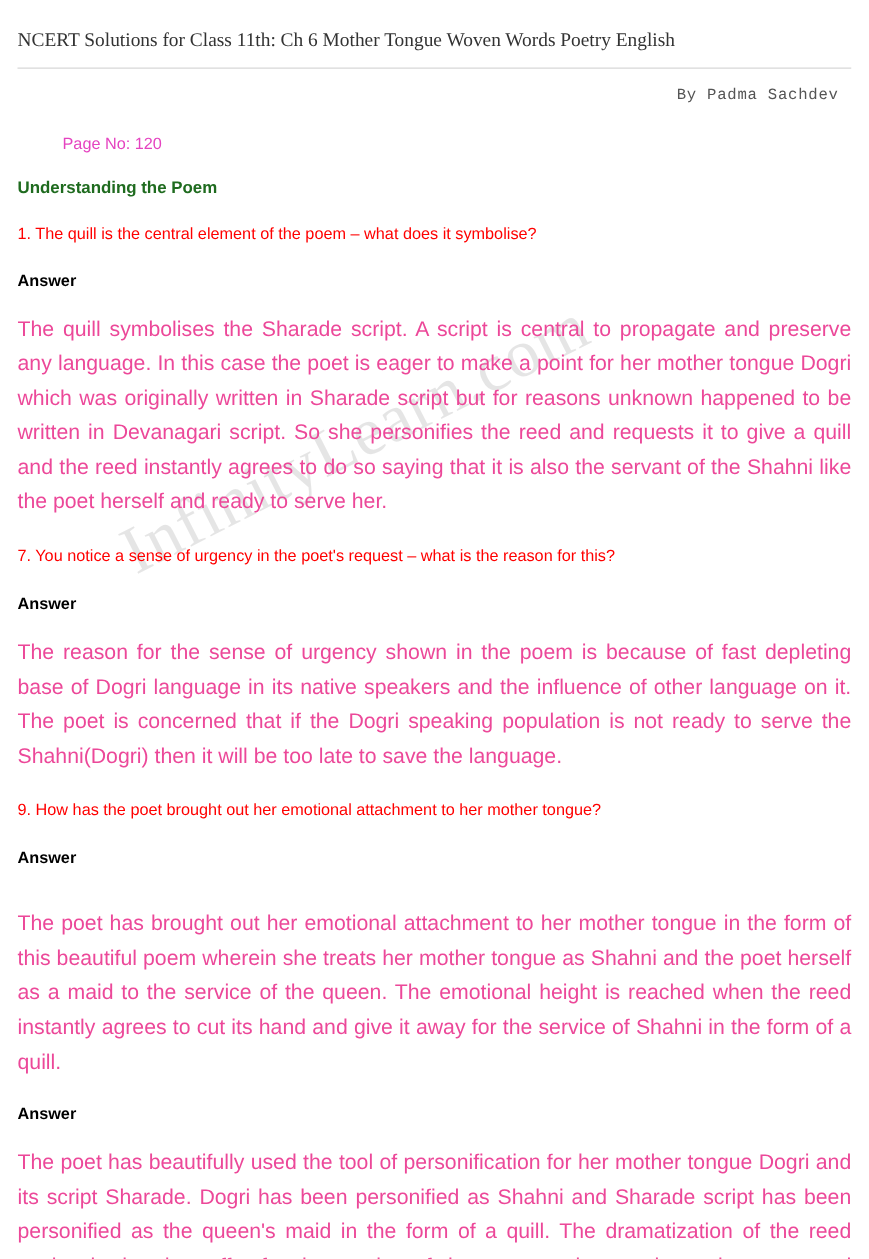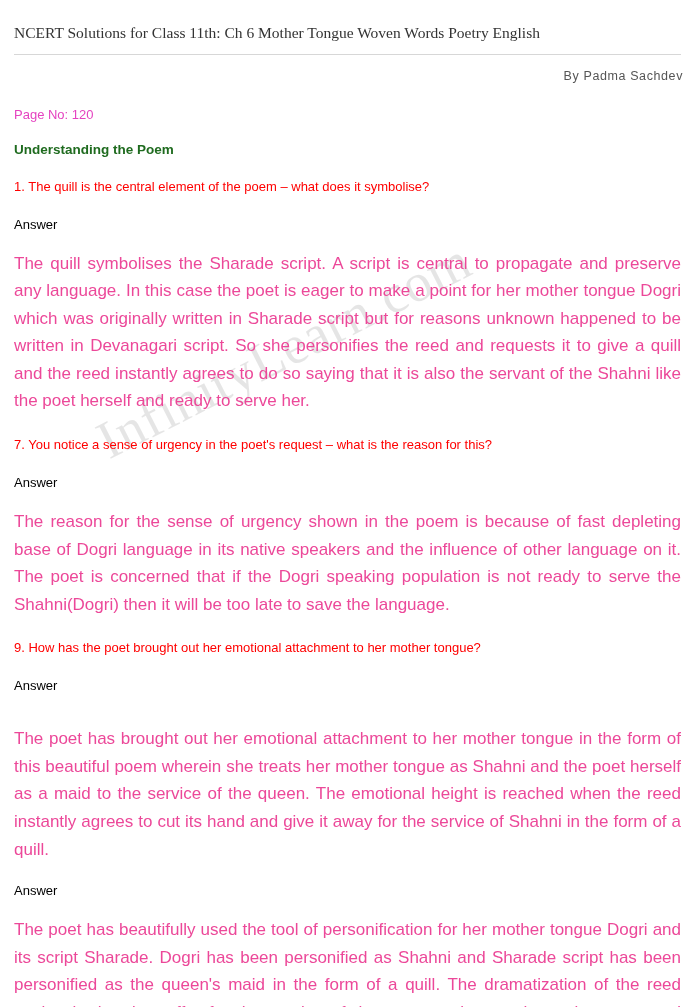--- a/index.html
+++ b/index.html
@@ -27,47 +27,48 @@
     color: #333333;
     padding: 22px 14px 0 14px;
     line-height: 1.4;
   }
   .title-rule {
     border: none;
     border-top: 1px solid #d7d7d7;
     margin: 10px 14px 0 14px;
   }
   .byline {
-    font-family: Liberation Sans, sans-serif;
+    font-family: Liberation Mono, monospace;
     font-size: 12.5px;
     color: #555555;
     letter-spacing: 0.6px;
     text-align: right;
-    padding: 14px 12px 0 0;
+    padding: 14px 24px 0 0;
   }
   .page-no {
     color: #e543c0;
     font-size: 13px;
     padding: 24px 14px 0 14px;
+    margin-left: 36px;
   }
   .section-head {
     color: #1f6b1f;
     font-weight: bold;
     font-size: 13.5px;
     padding: 20px 14px 0 14px;
   }
   .question {
     color: #ff0000;
     font-size: 13px;
     line-height: 1.55;
     padding: 20px 14px 0 14px;
   }
   .answer-label {
     color: #000000;
-    font-weight: normal;
+    font-weight: bold;
     font-size: 13px;
     padding: 20px 14px 0 14px;
   }
   .answer-text {
     color: #ec4899;
     font-size: 17px;
     line-height: 1.62;
     padding: 18px 14px 0 14px;
     text-align: justify;
   }

